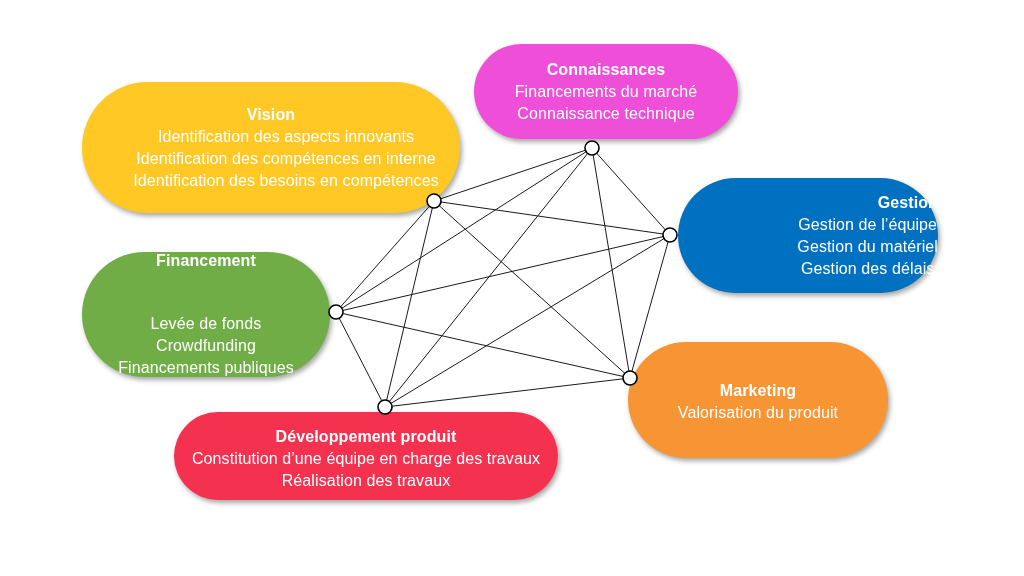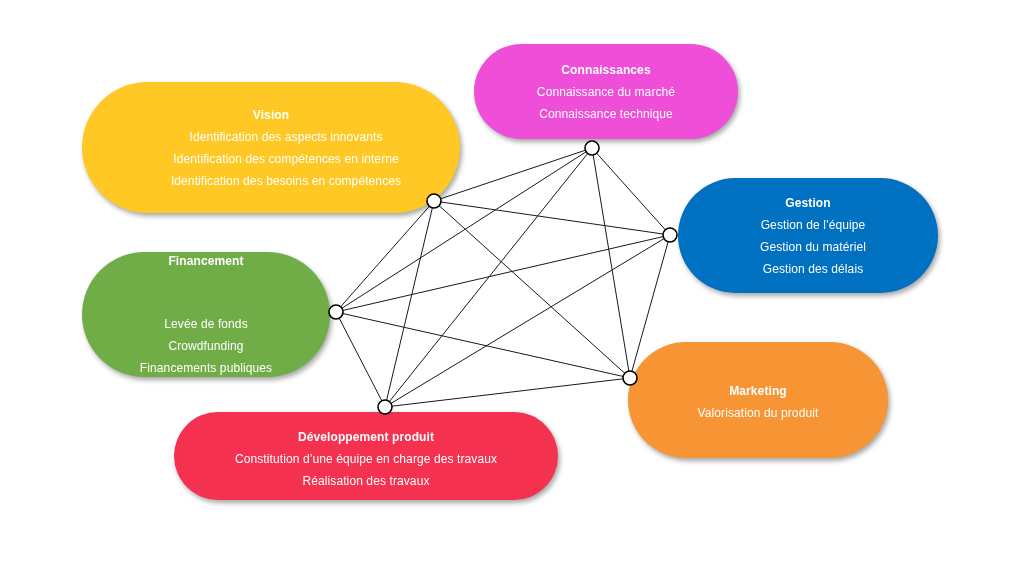--- a/index.html
+++ b/index.html
@@ -24,21 +24,21 @@
       position: absolute;
       border-radius: 9999px;
       box-shadow: 2px 3px 5px rgba(0,0,0,0.35);
       color: #ffffff;
       text-align: center;
       display: flex;
       flex-direction: column;
       justify-content: center;
       align-items: center;
       box-sizing: border-box;
-      font-size: 12px;
+      font-size: 16px;
       line-height: 22px;
       letter-spacing: 0.1px;
     }
     .pill .title {
       font-weight: bold;
     }
     .pill .line {
       white-space: nowrap;
     }
     #pill-vision        { left: 82px;  top: 82px;  width: 378px; height: 131px; align-items: center; }
@@ -69,26 +69,26 @@
     <div class="lines">
       <div class="line">Identification des aspects innovants</div>
       <div class="line">Identification des compétences en interne</div>
       <div class="line">Identification des besoins en compétences</div>
     </div>
   </div>
 
   <div class="pill" id="pill-connaissances" style="background: rgb(238, 78, 216);">
     <div class="title">Connaissances</div>
     <div class="lines">
-      <div class="line">Connaissance du marché</div>
+      <div class="line">Financements du marché</div>
       <div class="line">Connaissance technique</div>
     </div>
   </div>
 
-  <div class="pill" id="pill-gestion" style="background: rgb(0, 112, 192);">
+  <div class="pill" id="pill-gestion" style="background: rgb(0, 112, 192); align-items: flex-end;">
     <div class="title">Gestion</div>
     <div class="lines">
       <div class="line">Gestion de l’équipe</div>
       <div class="line">Gestion du matériel</div>
       <div class="line">Gestion des délais</div>
     </div>
   </div>
 
   <div class="pill" id="pill-financement" style="background: rgb(112, 173, 71);">
     <div class="title">Financement</div>

